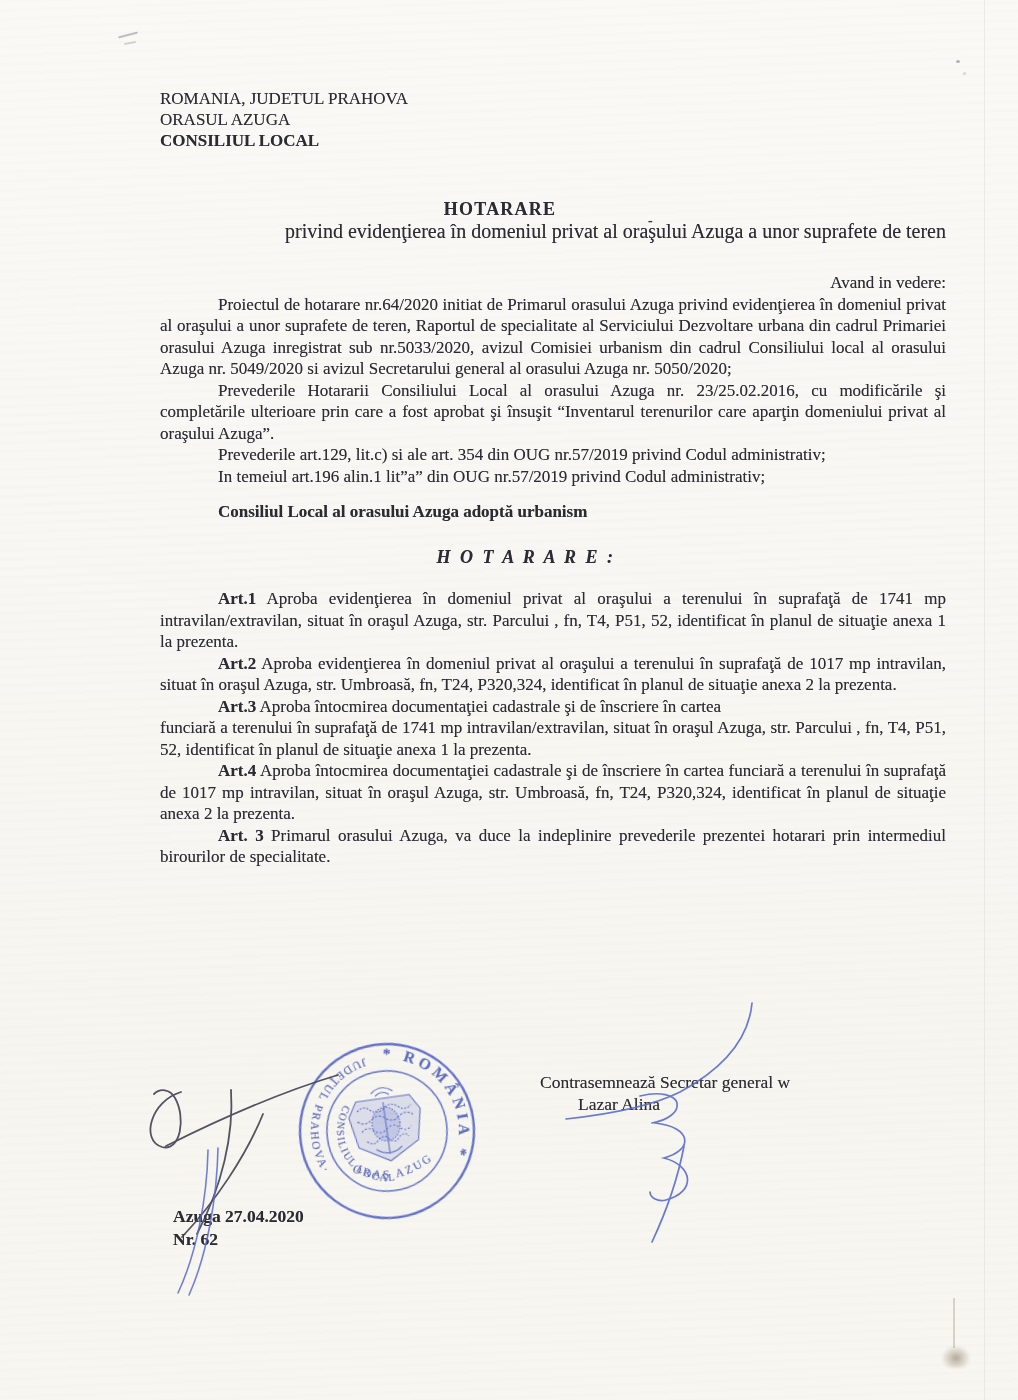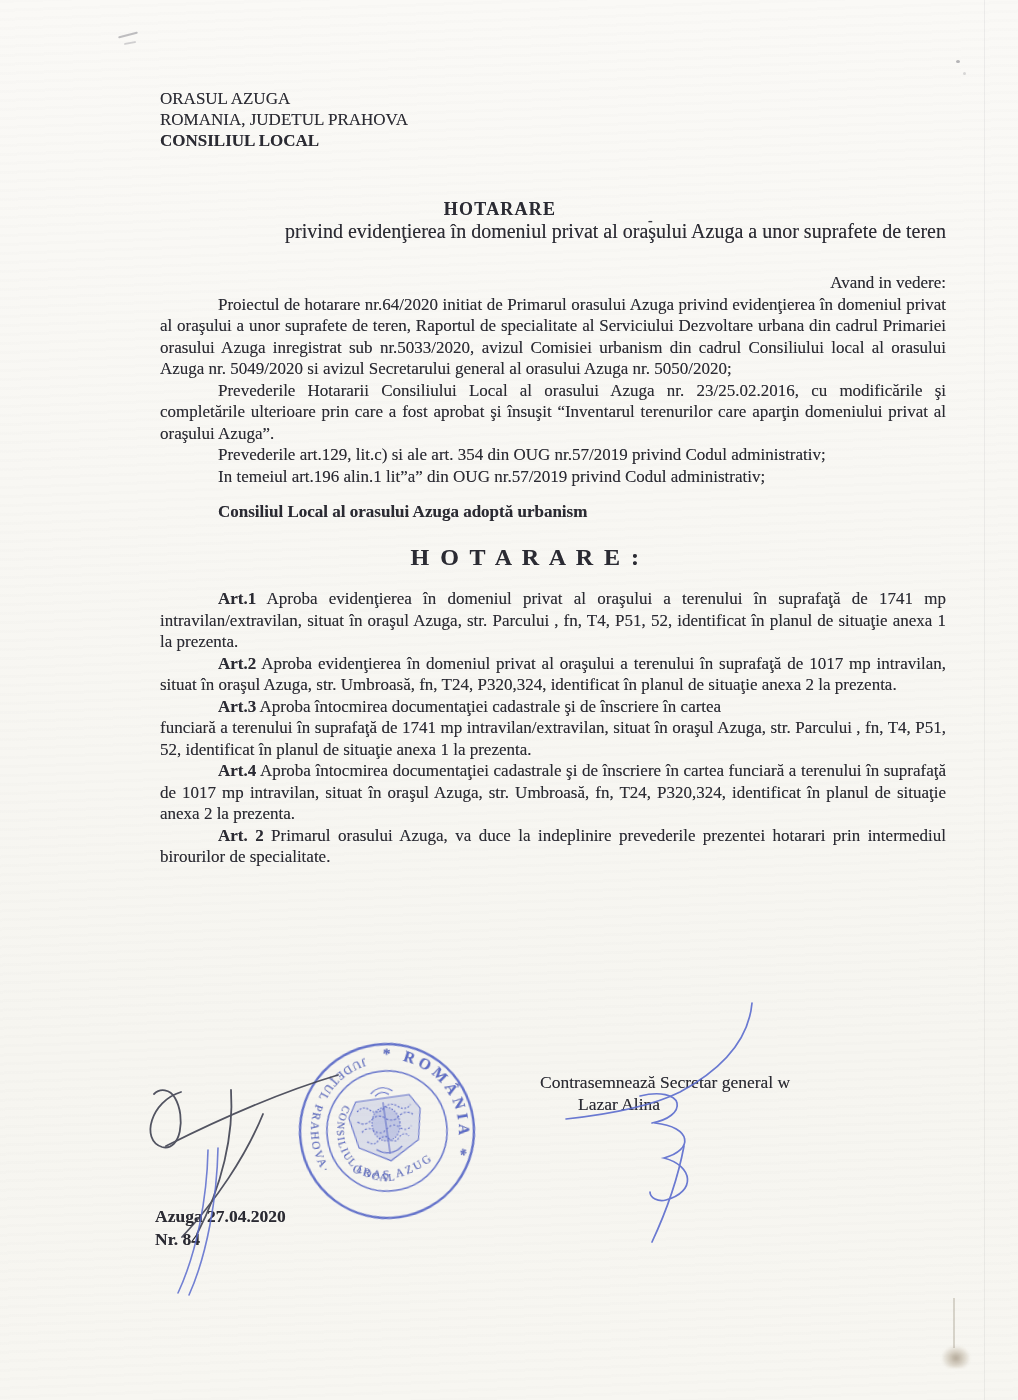--- a/index.html
+++ b/index.html
@@ -17,29 +17,29 @@
   p{margin:0;}
   .bold{font-weight:bold;}
   .hdr div{line-height:21px;text-align:left;}
   .title-block{margin-top:17px;}
   .doc-title{text-align:center;font-weight:bold;font-size:18px;letter-spacing:1.2px;padding-right:106px;margin-top:48px;}
   .doc-subtitle{text-align:right;font-size:20px;padding-left:50px;}
   .stray-mark{position:absolute;left:648px;top:213px;font-weight:bold;font-size:14px;color:#3a3a42;}
   .intro{margin-top:30px;text-indent:58px;text-align:right;}
   .p-ind{text-indent:58px;}
   .adoption{margin-top:14px;text-indent:58px;font-weight:bold;text-align:left;}
-  .decision{margin-top:24px;text-align:center;font-weight:bold;font-size:24px;letter-spacing:2.5px;padding-right:54px;}
+  .decision{margin-top:24px;text-align:center;font-weight:bold;font-size:18px;letter-spacing:2.5px;padding-right:54px;font-style:italic;}
   .article{margin-top:0;text-indent:58px;}
   .article.first{margin-top:20px;}
   .article .rest-line{display:inline;}
   .sig-left{position:absolute;left:155px;top:1069px;font-weight:bold;font-size:17.5px;line-height:22px;}
   .sig-left .name{padding-left:12px;}
   .sig-right{position:absolute;left:540px;top:1071px;font-weight:normal;font-size:17.5px;line-height:22px;}
   .sig-right .name{padding-left:38px;}
-  .footer{position:absolute;left:155px;top:1205px;font-weight:bold;font-size:17.5px;line-height:23px;}
+  .footer{position:absolute;left:173px;top:1205px;font-weight:bold;font-size:17.5px;line-height:23px;}
   .stamp{position:absolute;left:296px;top:1040px;transform:rotate(-8deg);filter:blur(.3px);}
   .sig-layer{position:absolute;left:0;top:0;pointer-events:none;}
   .speck{position:absolute;border-radius:50%;background:rgba(95,95,105,.45);}
   .speck.s1{left:956px;top:60px;width:4px;height:3px;}
   .speck.s2{left:963px;top:72px;width:3px;height:3px;opacity:.5;}
   .corner-mark{position:absolute;left:118px;top:34px;width:20px;height:2px;
     background:rgba(100,100,110,.40);transform:rotate(-14deg);border-radius:2px;}
   .corner-mark2{position:absolute;left:124px;top:42px;width:12px;height:2px;
     background:rgba(100,100,110,.28);transform:rotate(-10deg);border-radius:2px;}
   .smudge{position:absolute;left:942px;top:1346px;width:28px;height:22px;filter:blur(1px);opacity:.55;
@@ -53,22 +53,22 @@
   <div class="texture"></div>
   <div class="fold-line"></div>
   <div class="corner-mark"></div>
   <div class="corner-mark2"></div>
   <div class="speck s1"></div>
   <div class="speck s2"></div>
   <div class="stray-mark">-</div>
 
   <div class="content">
     <div class="hdr">
+      <div>ROMANIA, JUDETUL PRAHOVA</div>
       <div>ORASUL  AZUGA</div>
-      <div>ROMANIA, JUDETUL PRAHOVA</div>
       <div class="bold">CONSILIUL LOCAL</div>
     </div>
 
     <div class="title-block">
       <div class="doc-title">HOTARARE</div>
       <div class="doc-subtitle">privind evidenţierea în domeniul privat al oraşului Azuga a unor suprafete de teren</div>
     </div>
 
     <p class="intro">Avand in vedere:</p>
     <p class="p-ind">Proiectul de hotarare nr.64/2020 initiat de Primarul orasului Azuga privind evidenţierea în domeniul privat al oraşului a unor suprafete de teren, Raportul de specialitate  al Serviciului Dezvoltare urbana din cadrul Primariei orasului Azuga inregistrat sub nr.5033/2020, avizul Comisiei urbanism din cadrul Consiliului local al orasului Azuga nr. 5049/2020 si avizul Secretarului general al orasului Azuga nr. 5050/2020;</p>
@@ -81,32 +81,32 @@
 
     <p class="article first"><b>Art.1</b> <span>Aproba evidenţierea în domeniul privat al oraşului a terenului în suprafaţă de 1741 mp intravilan/extravilan, situat în oraşul Azuga, str. Parcului , fn, T4, P51, 52, identificat în planul de situaţie anexa 1  la prezenta.</span></p>
 
     <p class="article"><b>Art.2</b> <span>Aproba evidenţierea în domeniul privat al oraşului a terenului în suprafaţă de 1017 mp intravilan, situat în oraşul Azuga, str. Umbroasă, fn, T24, P320,324, identificat în planul de situaţie anexa 2 la prezenta.</span></p>
 
     <p class="article"><b>Art.3</b> <span>Aproba întocmirea  documentaţiei cadastrale şi de înscriere în cartea</span><br><span class="rest-line">funciară a terenului în suprafaţă de 1741 mp intravilan/extravilan, situat în oraşul Azuga, str. Parcului , fn, T4, P51, 52, identificat în planul de situaţie anexa 1  la prezenta.</span></p>
 
     <p class="article"><b>Art.4</b> <span>Aproba întocmirea  documentaţiei cadastrale şi de înscriere în cartea funciară a terenului în suprafaţă de 1017 mp intravilan, situat în oraşul Azuga, str. Umbroasă, fn, T24, P320,324, identificat în planul de situaţie anexa 2  la prezenta.</span></p>
 
 
-    <p class="article"><b>Art. 2</b> <span>Primarul orasului Azuga, va duce la indeplinire prevederile prezentei hotarari prin intermediul birourilor de specialitate.</span></p>
+    <p class="article"><b>Art. 3</b> <span>Primarul orasului Azuga, va duce la indeplinire prevederile prezentei hotarari prin intermediul birourilor de specialitate.</span></p>
   </div>
 
 
   <div class="sig-right">
     <div>Contrasemnează  Secretar general w</div>
     <div class="name">Lazar Alina</div>
   </div>
 
   <div class="footer">
     <div>Azuga 27.04.2020</div>
-    <div>Nr. 84</div>
+    <div>Nr. 62</div>
   </div>
 
   <svg class="stamp" width="182" height="182" viewBox="0 0 182 182">
     <defs>
       <path id="arcCW" d="M 91,19 A 72,72 0 1 1 90.98,19"></path>
       <path id="arcCCW" d="M 91,15 A 76,76 0 1 0 91.02,15"></path>
       <path id="arcCCW2" d="M 91,41 A 50,50 0 1 0 91.02,41"></path>
       <path id="arcSmile" d="M 44,122 Q 91,154 138,122"></path>
     </defs>
     <g fill="none" stroke="#4b5cc4" opacity="0.85">

